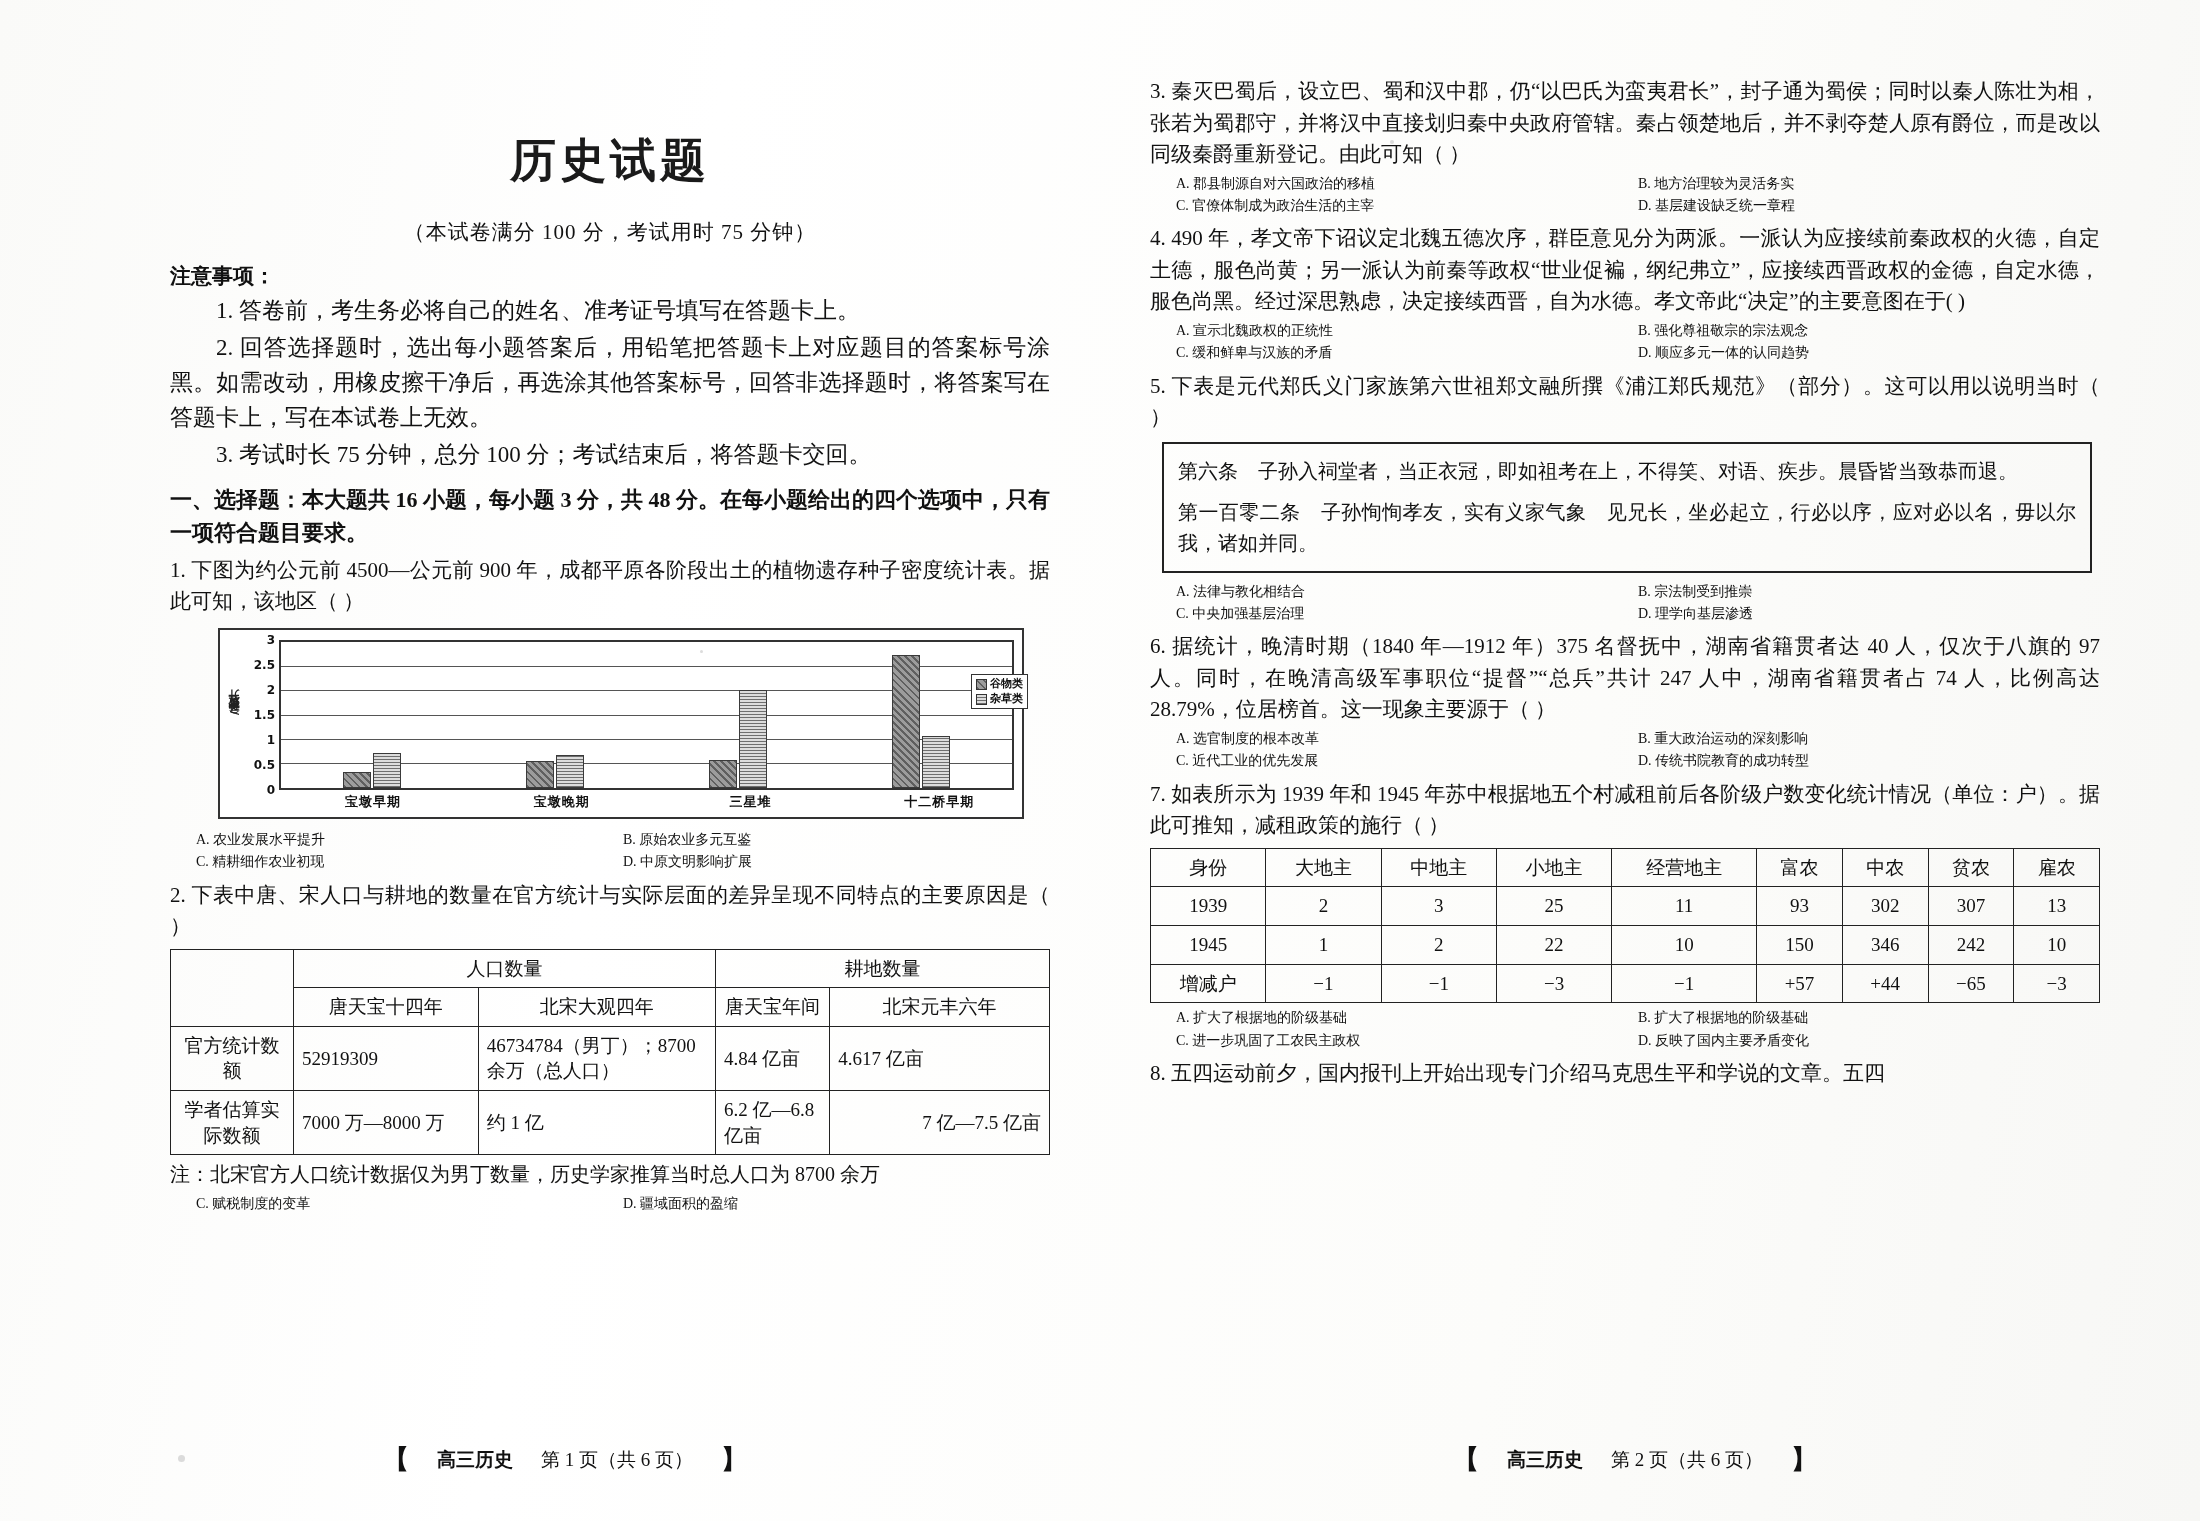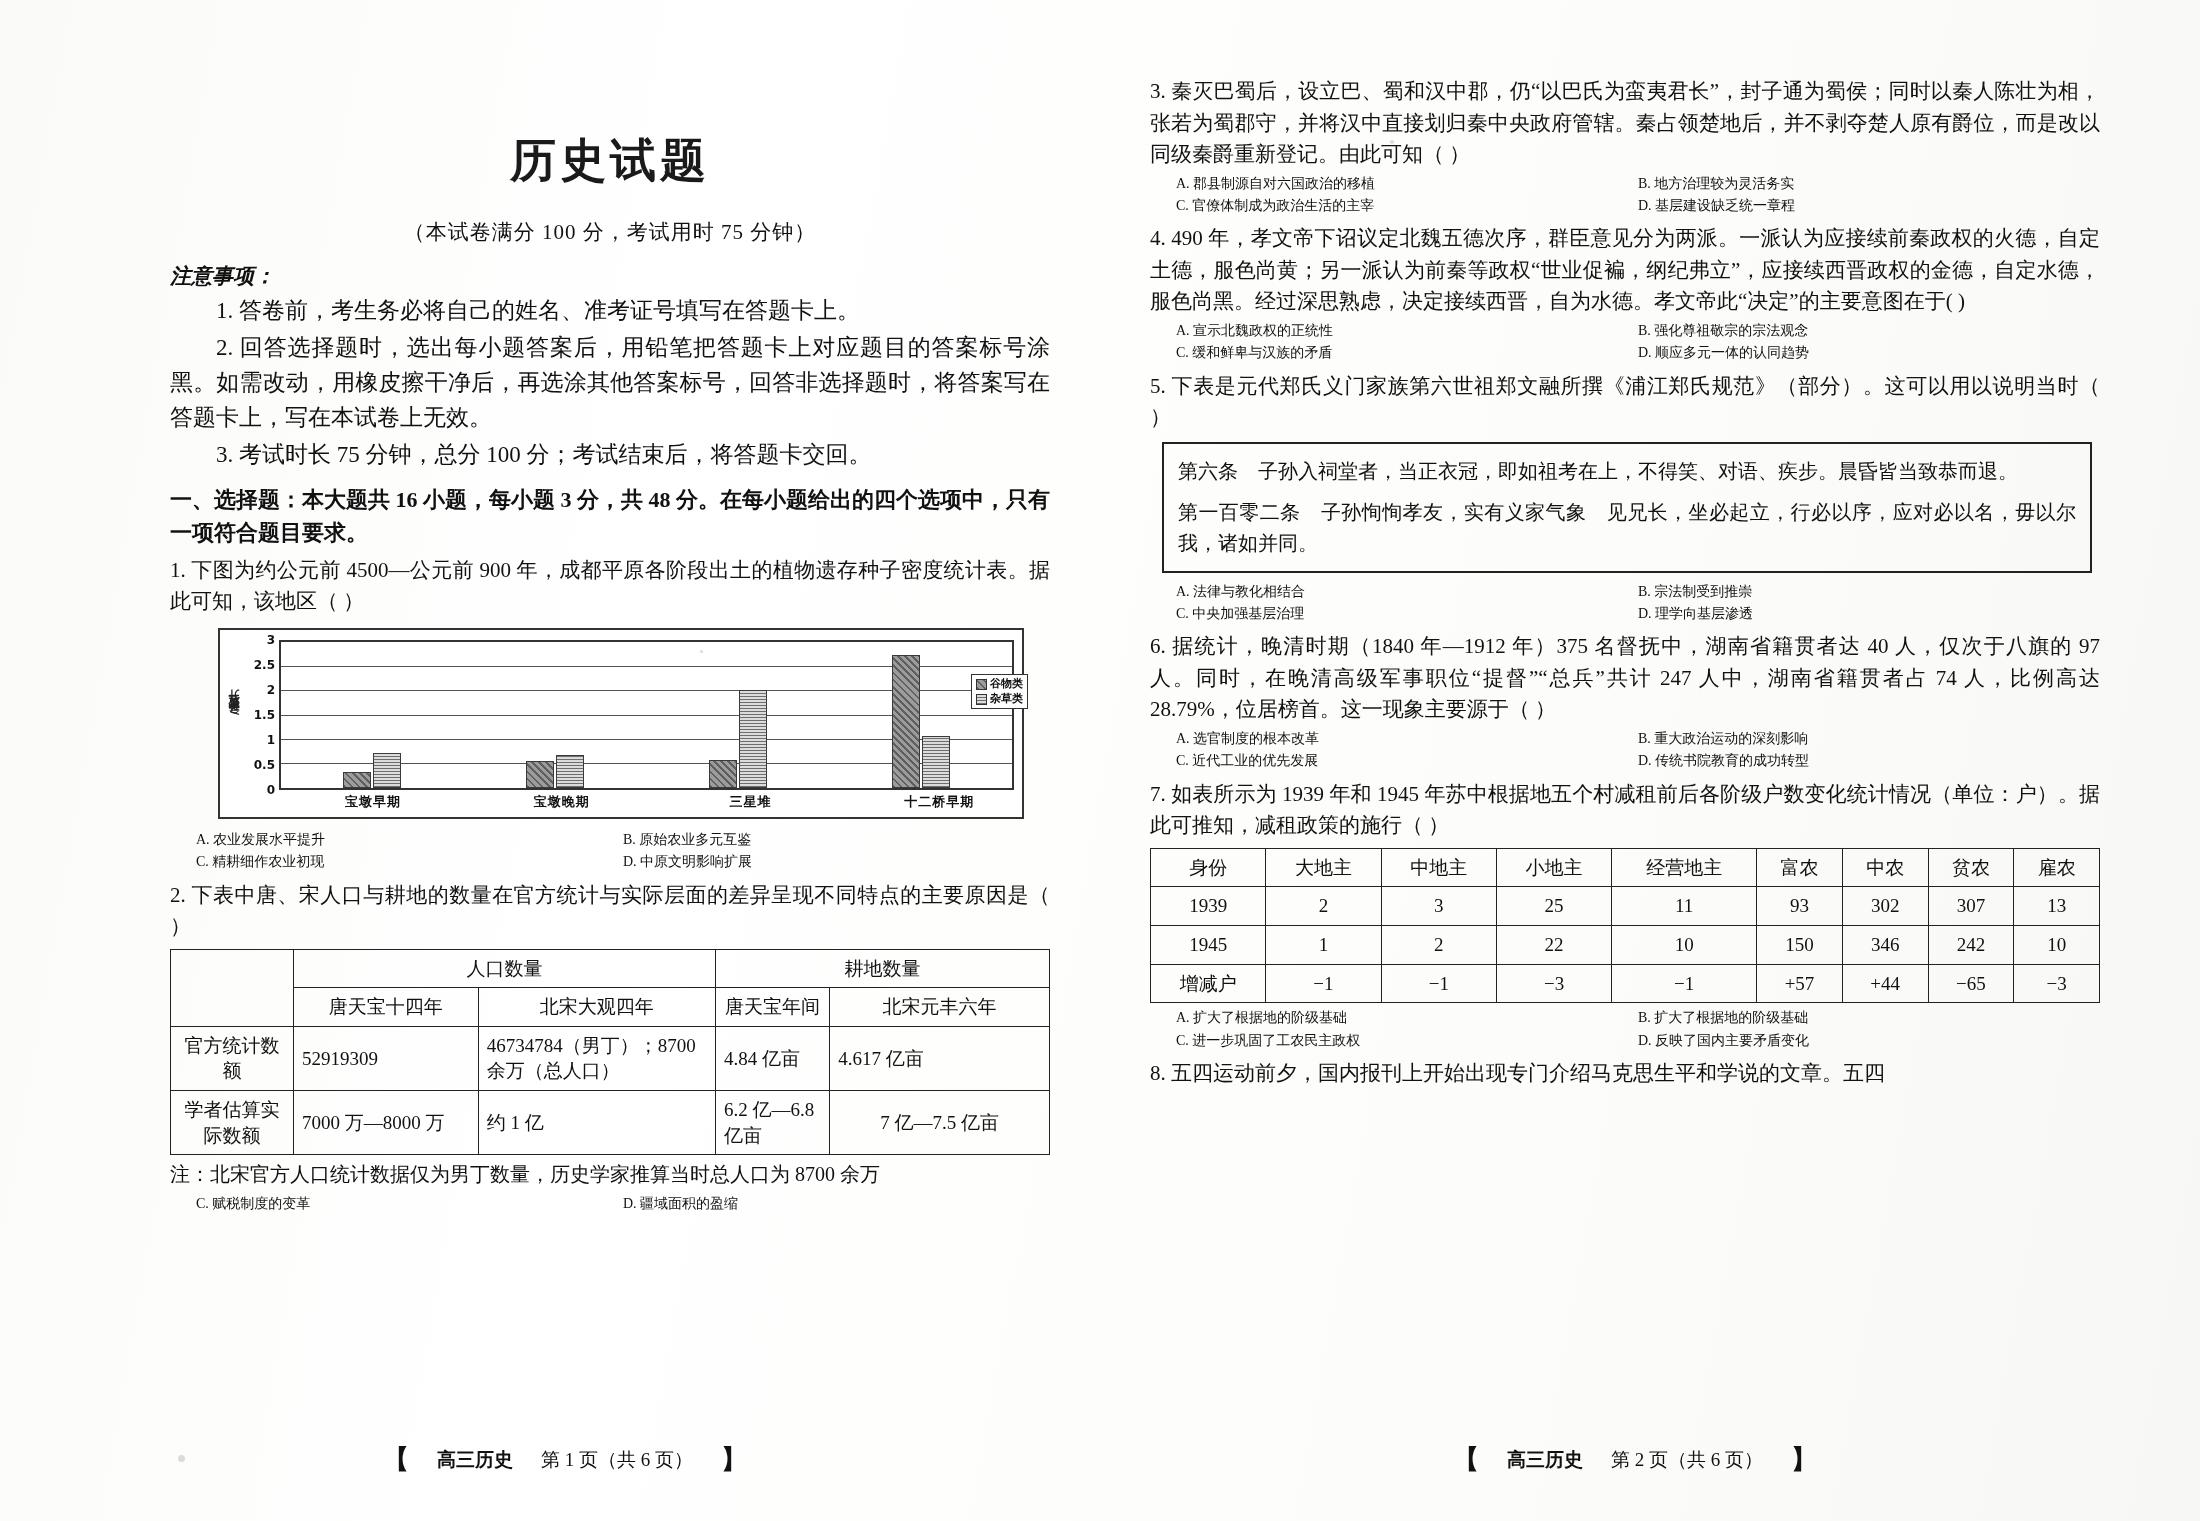--- a/index.html
+++ b/index.html
@@ -38,21 +38,21 @@
     margin:60px 0 26px 0;
     font-family:"DejaVu Sans", sans-serif;
     color:#1a1a1a;
   }
   .subtitle{
     text-align:center;
     font-size:21px;
     margin-bottom:16px;
     letter-spacing:1px;
   }
-  .notice-head{font-size:21px;font-weight:700;margin:6px 0 4px 0;font-style:italic;}
+  .notice-head{font-size:21px;font-weight:700;margin:6px 0 4px 0;}
   .p{
     font-size:23px;
     line-height:1.52;
     margin:0 0 2px 0;
     text-align:justify;
   }
   .indent{text-indent:2em;}
   .sec-head{
     font-size:22px;
     font-weight:700;
@@ -333,21 +333,21 @@
         <td style="text-align:left">52919309</td>
         <td style="text-align:left">46734784（男丁）；8700 余万（总人口）</td>
         <td style="text-align:left">4.84 亿亩</td>
         <td style="text-align:left">4.617 亿亩</td>
       </tr>
       <tr>
         <td>学者估算实际数额</td>
         <td style="text-align:left">7000 万—8000 万</td>
         <td style="text-align:left">约 1 亿</td>
         <td style="text-align:left">6.2 亿—6.8 亿亩</td>
-        <td style="text-align:center">7 亿—7.5 亿亩</td>
+        <td style="text-align:right">7 亿—7.5 亿亩</td>
       </tr>
     </tbody>
       </table>
 
     <p class="note">注：北宋官方人口统计数据仅为男丁数量，历史学家推算当时总人口为 8700 余万</p>
 
     <div class="opts">
       <span class="opt">C. 赋税制度的变革</span>
       <span class="opt">D. 疆域面积的盈缩</span>
     </div>

